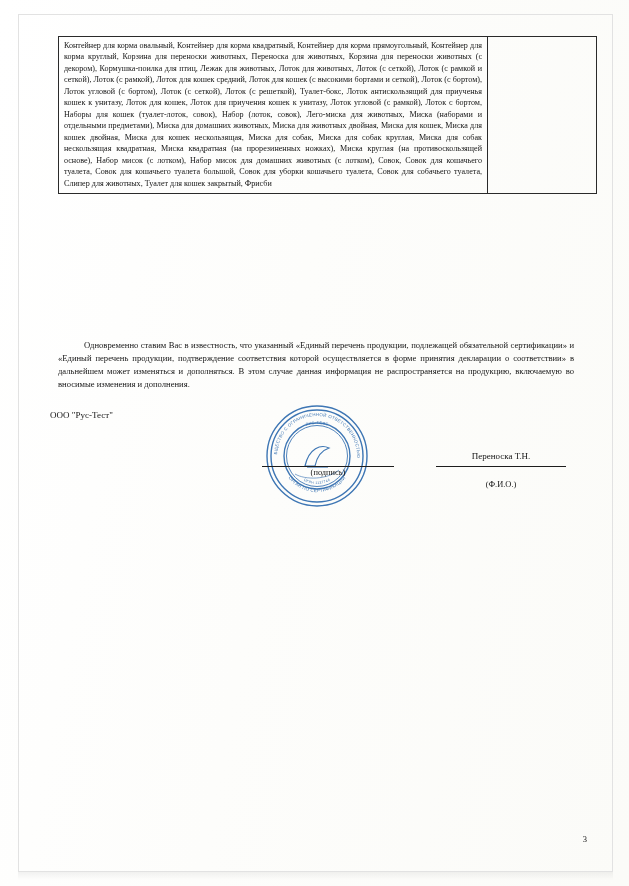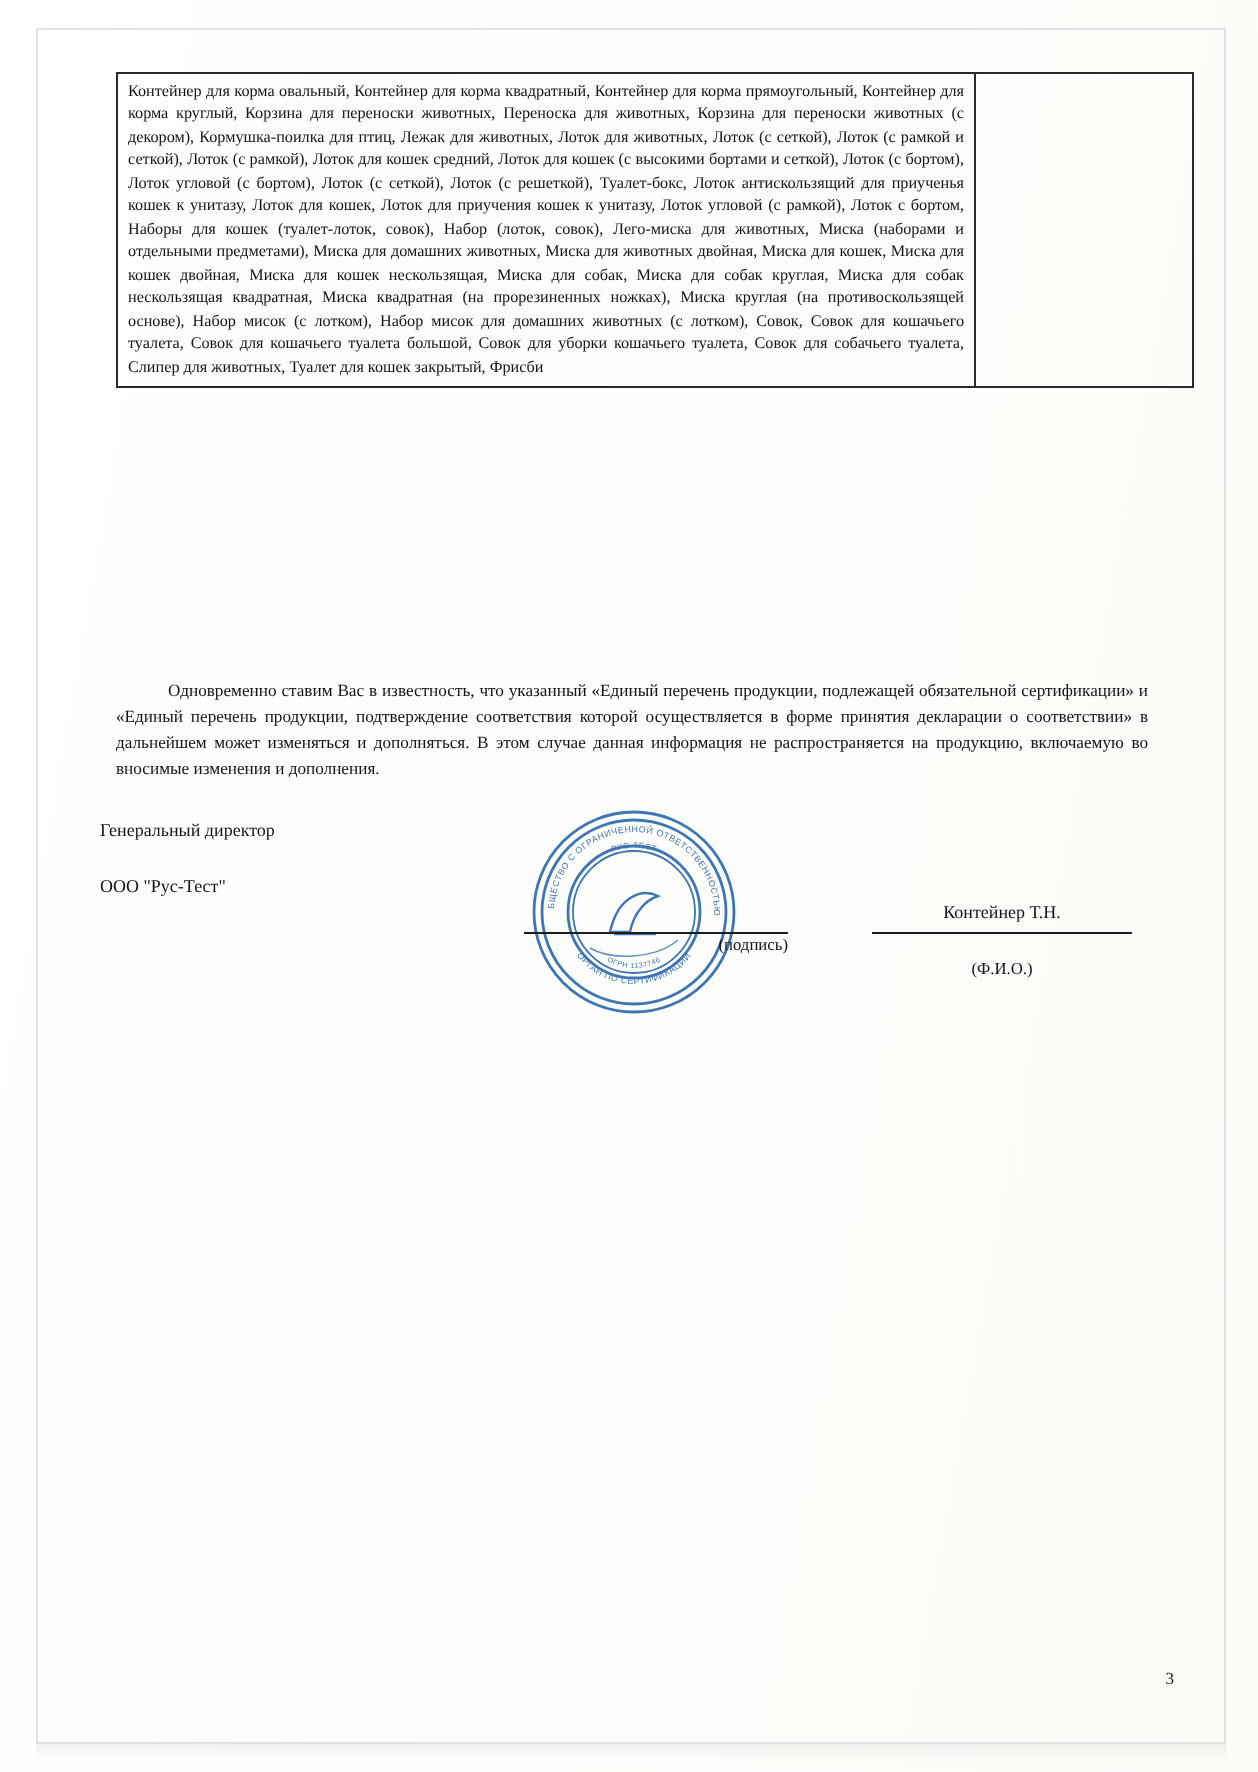--- a/index.html
+++ b/index.html
@@ -99,21 +99,21 @@
     height: 0;
   }
   .rule-1 { left: 212px; top: 14px; width: 132px; }
   .rule-2 { left: 386px; top: 14px; width: 130px; }
   .cap {
     position: absolute;
     top: 16px;
     font-size: 8.4px;
     text-align: center;
   }
-  .cap-1 { left: 212px; width: 132px; text-align: right; }
+  .cap-1 { left: 212px; width: 132px; }
   .cap-2 { left: 386px; width: 130px; margin-top: 12px; }
   .name-label {
     position: absolute;
     left: 386px;
     top: -1px;
     width: 130px;
     text-align: center;
     font-size: 9px;
   }
 
@@ -163,21 +163,20 @@
       </tr>
     </tbody>
       </table>
   </div>
 
   <div class="body-text">
     <p>Одновременно ставим Вас в известность, что указанный «Единый перечень продукции, подлежащей обязательной сертификации» и «Единый перечень продукции, подтверждение соответствия которой осуществляется в форме принятия декларации о соответствии» в дальнейшем может изменяться и дополняться. В этом случае данная информация не распространяется на продукцию, включаемую во вносимые изменения и дополнения.</p>
   </div>
 
   <div class="sig-block">
-    <div class="sig-line-1">Генеральный директор</div>
     <div>ООО "Рус-Тест"</div>
   </div>
 
   <div class="stamp">
     <svg viewBox="0 0 104 104" width="104" height="104" aria-hidden="true">
       <defs>
         <path id="arcTop" d="M 12,52 A 40,40 0 0 1 92,52"></path>
         <path id="arcBottom" d="M 16,52 A 36,36 0 0 0 88,52"></path>
         <path id="arcTop2" d="M 20,52 A 32,32 0 0 1 84,52"></path>
         <path id="arcBottom2" d="M 24,52 A 28,28 0 0 0 80,52"></path>
@@ -208,20 +207,20 @@
       </g>
       <g stroke="#1d5fa8" stroke-width="0.8" fill="none" opacity="0.8">
         <path d="M 30,70 C 40,76 62,76 74,66"></path>
       </g>
     </svg>
   </div>
 
   <div class="sign-row">
     <div class="rule rule-1"></div>
     <div class="cap cap-1">(подпись)</div>
-    <div class="name-label">Контейнер Т.Н.</div>
+    <div class="name-label">Переноска Т.Н.</div>
     <div class="rule rule-2"></div>
     <div class="cap cap-2">(Ф.И.О.)</div>
   </div>
 
   <div class="page-number">3</div>
   <div class="scan-shadow"></div>
 </div>
 
 </body></html>

